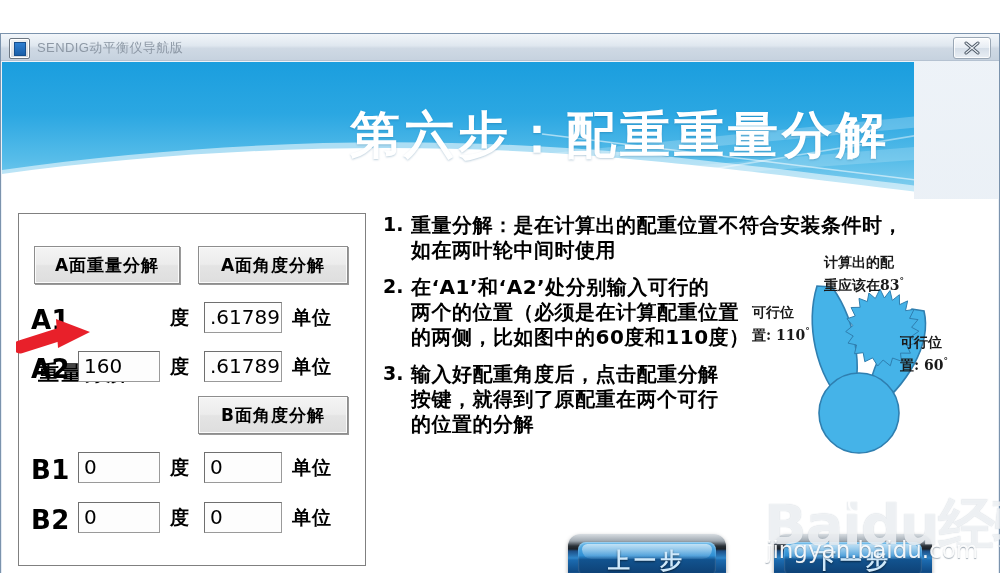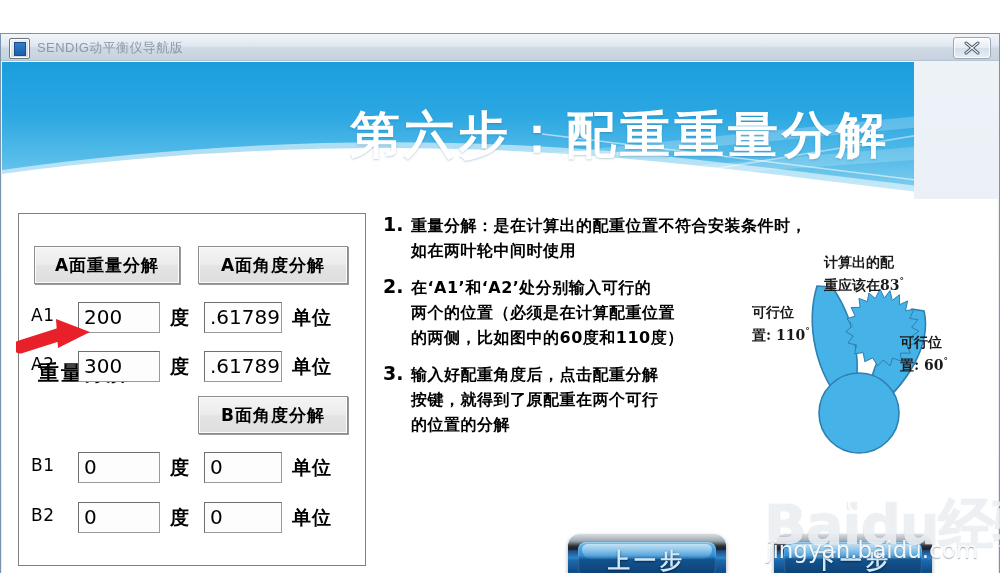--- a/index.html
+++ b/index.html
@@ -95,21 +95,21 @@
     background:linear-gradient(180deg,#f4f4f4 0%,#ececec 48%,#e4e4e4 52%,#dedede 100%);
     box-shadow:1px 1px 0 #9a9a9a, inset 0 0 0 1px #fbfbfb;
     font-family:"DejaVu Sans","Liberation Sans",sans-serif;
     font-size:17px;font-weight:bold;color:#000;letter-spacing:1px;
     display:flex;align-items:center;justify-content:center;
     cursor:pointer;box-sizing:border-box;
   }
   .rowlabel{
     position:absolute;
     font-family:"DejaVu Sans","Liberation Sans",sans-serif;
-    font-size:17px;font-weight:normal;color:#000;letter-spacing:.5px;
+    font-size:26px;font-weight:bold;color:#000;letter-spacing:.5px;
   }
   .tbox{
     position:absolute;height:31px;
     border:1px solid #9a9a9a;
     border-top-color:#6f6f6f;border-left-color:#6f6f6f;
     background:#fdfdfd;box-sizing:border-box;
     font-family:"DejaVu Sans","Liberation Sans",sans-serif;
     font-size:20px;color:#000;
     padding:0 2px 0 5px;line-height:29px;
     overflow:hidden;white-space:nowrap;
@@ -126,21 +126,21 @@
   .steps{position:absolute;left:381px;top:14px;width:612px;}
   .step{position:relative;margin-bottom:12px;}
   .step-num{
     position:absolute;left:0;top:0;width:28px;
     font-family:"DejaVu Sans","Liberation Sans",sans-serif;
     font-size:19px;font-weight:bold;color:#000;
   }
   .step-body{
     margin-left:28px;
     font-family:"DejaVu Sans","Liberation Sans",sans-serif;
-    font-size:16px;font-weight:bold;color:#000;
+    font-size:20px;font-weight:bold;color:#000;
     line-height:25px;letter-spacing:.5px;
     white-space:pre-line;
   }
 
   
   .diagram{position:absolute;left:752px;top:62px;width:240px;height:195px;}
   .diagram svg{position:absolute;left:0;top:0;}
   .dlabel{
     position:absolute;
     font-family:"DejaVu Serif","Liberation Serif",serif;
@@ -236,27 +236,26 @@
 
   <div class="content">
 
     <div class="groupbox"></div>
     <div class="group-legend">重量分解</div>
 
     <div class="winbtn" style="left:32px;top:47px;width:146px;">A面重量分解</div>
     <div class="winbtn" style="left:196px;top:47px;width:150px;">A面角度分解</div>
 
     <div class="rowlabel" style="left:29px;top:106px;">A1</div>
-    <div class="tbox" style="left:76px;top:103px;width:82px;">200</div>
     <div class="unitlabel" style="left:168px;top:106px;">度</div>
     <div class="tbox" style="left:202px;top:103px;width:78px;">.61789</div>
     <div class="unitlabel" style="left:290px;top:106px;">单位</div>
 
     <div class="rowlabel" style="left:29px;top:155px;">A2</div>
-    <div class="tbox" style="left:76px;top:152px;width:82px;">300</div>
+    <div class="tbox" style="left:76px;top:152px;width:82px;">160</div>
     <div class="unitlabel" style="left:168px;top:155px;">度</div>
     <div class="tbox" style="left:202px;top:152px;width:78px;">.61789</div>
     <div class="unitlabel" style="left:290px;top:155px;">单位</div>
 
     <svg class="red-arrow" width="78" height="40" viewBox="0 0 78 40">
       <path d="M4 30 L48 16" stroke="#e8202a" stroke-width="13" stroke-linecap="round" fill="none"></path>
       <path d="M40 2 L74 15 L42 31 Z" fill="#e8202a"></path>
     </svg>
 
     <div class="winbtn" style="left:196px;top:197px;width:150px;">B面角度分解</div>

